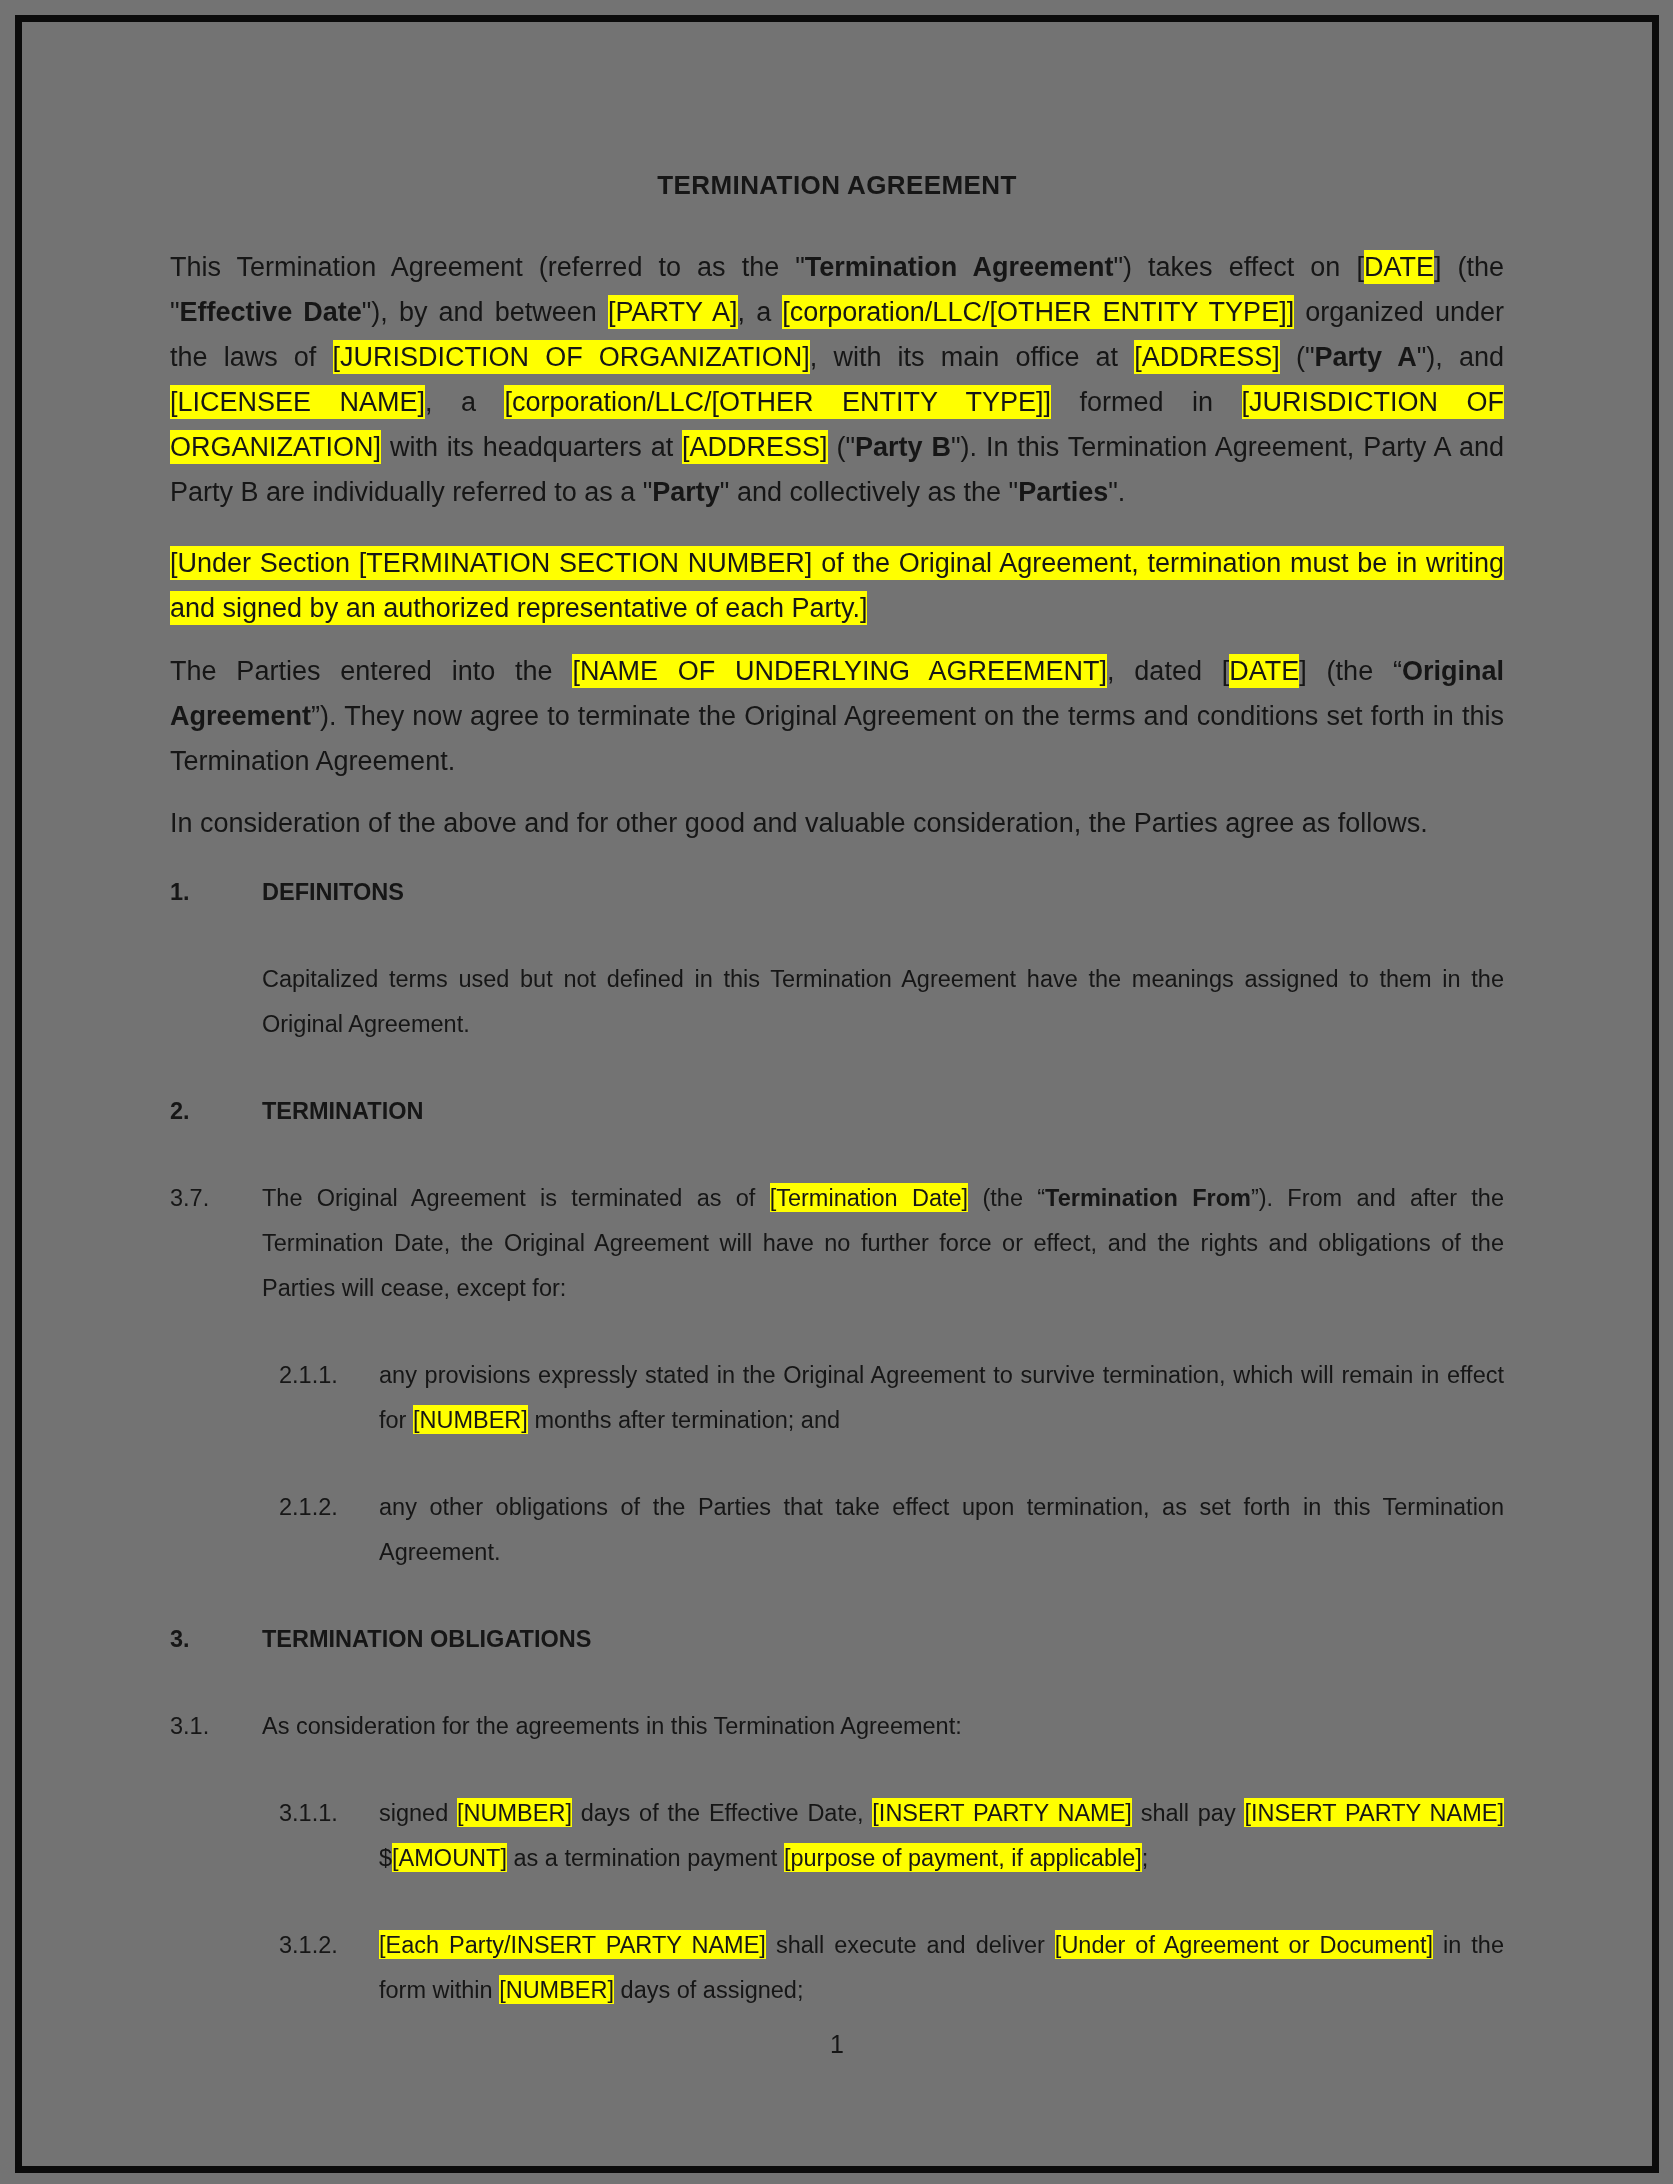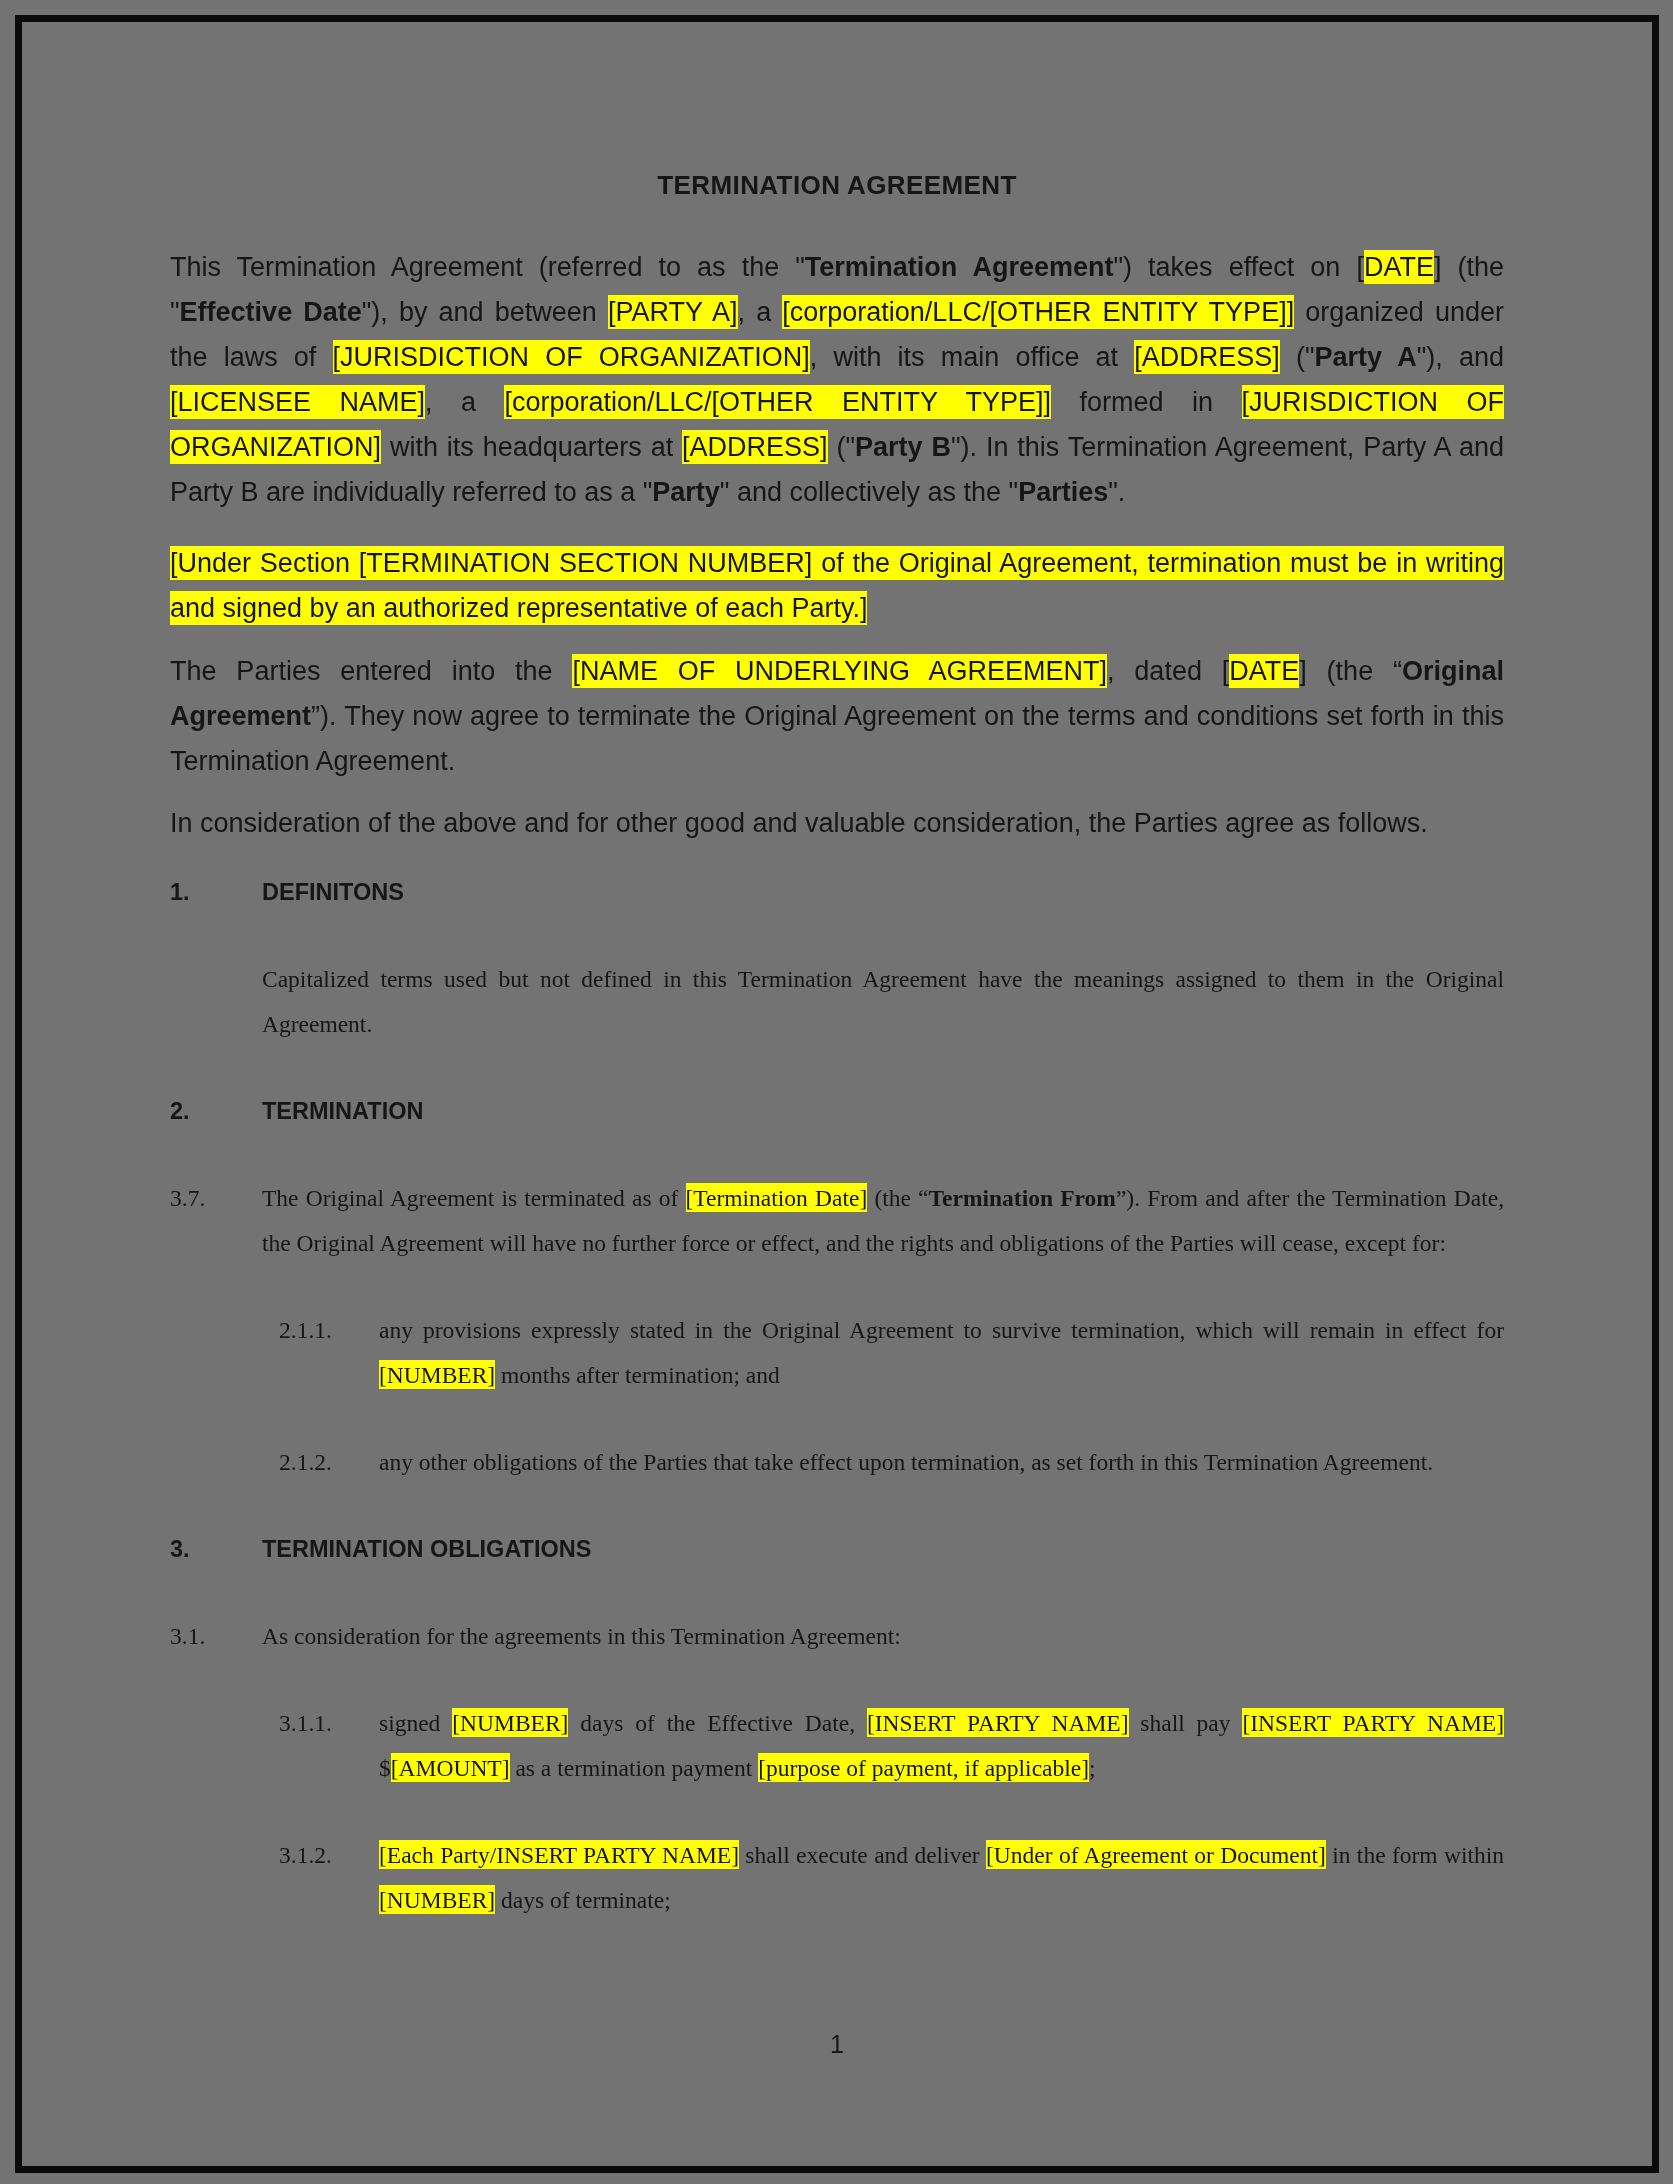--- a/index.html
+++ b/index.html
@@ -47,21 +47,21 @@
     font-size:23.5px;
     line-height:45px;
   }
   .row .num {
     position:absolute; left:0; top:0;
     white-space:nowrap;
   }
   .row.level3 { padding-left:209px; }
   .row.level3 .num { left:109px; }
   .heading { font-weight:bold; }
-  .item { text-align:justify;font-family:Liberation Serif, serif; }
+  .item { text-align:justify; }
   .b { font-weight:bold; }
   .hl { background-color:var(--hl); padding:1.7px 0; }
   .pageno {
     position:absolute; left:0; right:0; top:2030px;
     text-align:center;
     font-size:25px; line-height:29.5px;
   }
 </style>
 </head>
 <body>
@@ -118,20 +118,20 @@
       <span><span>As consideration for the agreements in this Termination Agreement:</span></span>
     </div>
 
     <div class="row item level3">
       <span class="num">3.1.1.</span>
       <span><span>signed </span><span class="hl">[NUMBER]</span><span> days of the Effective Date, </span><span class="hl">[INSERT PARTY NAME]</span><span> shall pay </span><span class="hl">[INSERT PARTY NAME]</span><span> $</span><span class="hl">[AMOUNT]</span><span> as a termination payment </span><span class="hl">[purpose of payment, if applicable]</span><span>;</span></span>
     </div>
 
     <div class="row item level3">
       <span class="num">3.1.2.</span>
-      <span><span class="hl">[Each Party/INSERT PARTY NAME]</span><span> shall execute and deliver </span><span class="hl">[Under of Agreement or Document]</span><span> in the form within </span><span class="hl">[NUMBER]</span><span> days of terminate;</span></span>
+      <span><span class="hl">[Each Party/INSERT PARTY NAME]</span><span> shall execute and deliver </span><span class="hl">[Under of Agreement or Document]</span><span> in the form within </span><span class="hl">[NUMBER]</span><span> days of assigned;</span></span>
     </div>
 
   </div>
 
   <div class="pageno">1</div>
 </div>
 
 
 </body></html>

